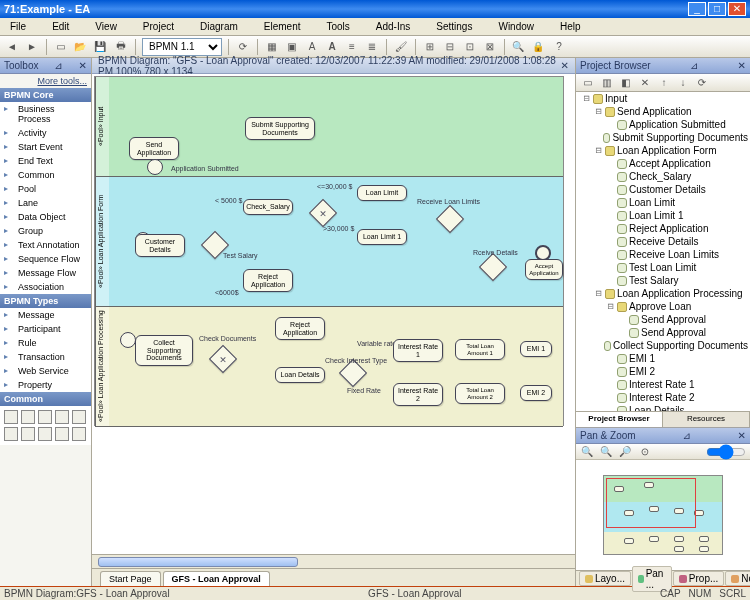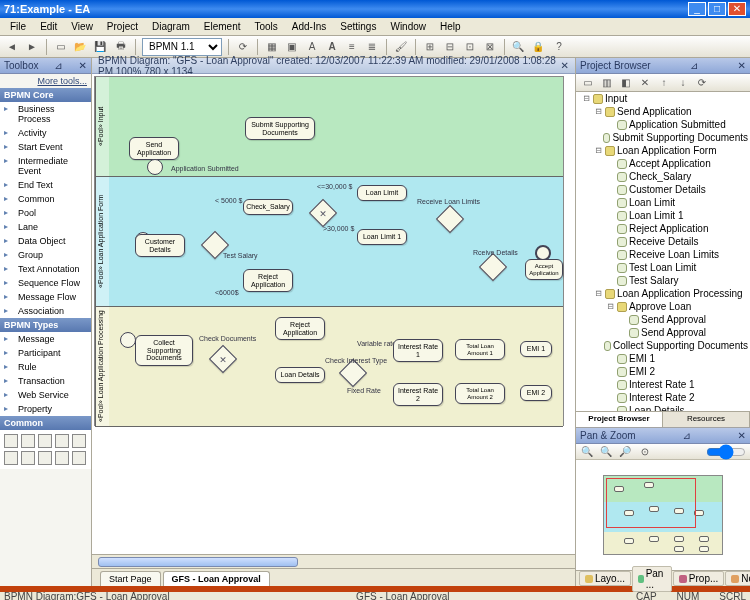--- a/index.html
+++ b/index.html
@@ -4,21 +4,21 @@
 <style>
 * { box-sizing: border-box; margin: 0; padding: 0; font-family: Tahoma, sans-serif; font-size: 10px; }
 body { background: #d4d4c8; overflow: hidden; width: 750px; height: 600px; }
 
 .titlebar { height: 18px; background: linear-gradient(to bottom, #0058d4, #3e8bf0, #0058d4); color: #fff; display: flex; align-items: center; padding: 0 4px; }
 .titlebar .title { flex: 1; font-weight: bold; font-size: 11px; }
 .win-btns { display: flex; gap: 2px; }
 .win-btn { width: 18px; height: 14px; background: #3e8bf0; border: 1px solid #fff; color: #fff; text-align: center; line-height: 12px; font-size: 10px; cursor: pointer; }
 .win-btn.close { background: #e05030; }
 
-.menubar { height: 18px; background: #ece9d8; display: flex; align-items: center; padding: 0 4px; gap: 2px; border-bottom: 1px solid #aca899; }
+.menubar { height: 18px; background: #ece9d8; display: flex; align-items: center; padding: 0 4px; gap: 14px; border-bottom: 1px solid #aca899; }
 .menu-item { padding: 1px 6px; cursor: pointer; }
 
 .toolbar { height: 22px; background: linear-gradient(#fefefe,#e6e3d6); border-bottom: 1px solid #aca899; display: flex; align-items: center; padding: 0 4px; gap: 4px; }
 .tool-btn { width: 16px; height: 16px; border: 1px solid transparent; display: inline-flex; align-items: center; justify-content: center; cursor: pointer; color:#555; }
 .tool-sep { width: 1px; height: 16px; background: #aca899; margin: 0 2px; }
 .tool-combo { height: 18px; border: 1px solid #7f9db9; background: #fff; font-size: 10px; padding: 0 2px; min-width: 80px; }
 
 .main-layout { display: flex; height: calc(600px - 18px - 18px - 22px - 14px); }
 
 .toolbox { width: 92px; background: #f5f5f0; border-right: 1px solid #aca899; display: flex; flex-direction: column; }
@@ -73,21 +73,21 @@
 .panzoom { border-top: 1px solid #a3a3a3; }
 .pz-toolbar { height: 16px; display: flex; align-items: center; gap: 3px; padding: 0 4px; background: linear-gradient(#fefefe,#e6e3d6); border-bottom:1px solid #c0bcac;}
 .pz-view { height: 110px; background: #fff; display: flex; align-items: center; justify-content: center; }
 .thumb-canvas { width: 120px; height: 80px; border: 1px solid #888; position: relative; }
 .thumb-canvas .t1 { position:absolute; top:0; left:0; right:0; height:26px; background:#b8e8c0;}
 .thumb-canvas .t2 { position:absolute; top:26px; left:0; right:0; height:30px; background:#b0e8f0;}
 .thumb-canvas .t3 { position:absolute; top:56px; left:0; right:0; bottom:0; background:#f0f0d0;}
 .thumb-canvas .vp { position:absolute; border:1px solid #e04040; left:2px; top:2px; width:90px; height:50px;}
 .thumb-canvas .mini { position:absolute; width:10px; height:6px; background:#f8f8e8; border:1px solid #666; border-radius:2px;}
 
-.statusbar { height: 14px; background: #ece9d8; border-top: 6px solid #c2410c; display: flex; align-items: center; font-size: 9px; padding: 0 4px; color: #444; gap: 20px;}
+.statusbar { height: 14px; background: #ece9d8; border-top: 1px solid #c2410c; display: flex; align-items: center; font-size: 9px; padding: 0 4px; color: #444; gap: 8px;}
 .statusbar .spacer { flex:1; }
 
 .bottom-tabs { height: 16px; display:flex; align-items:center; gap:1px; padding:0 3px; background:#ece9d8; border-top:1px solid #aca899;}
 .btab { font-size:8px; padding:1px 5px; border:1px solid #c0bcac; background:#f0ece0; border-radius:2px; cursor:pointer; display:flex; align-items:center; gap:2px;}
 .btab .dot{width:8px;height:8px;border-radius:2px;}
 </style>
 </head>
 <body>
 
 <div class="titlebar">
@@ -155,21 +155,20 @@
       <span>⊿</span>
       <span class="x">✕</span>
     </div>
     <div class="more">More tools...</div>
     <div id="toolbox-body">
         <div class="cat-header">BPMN Core</div>
         <div class="toolbox-list">
           <div class="toolbox-item">Business Process</div>
           <div class="toolbox-item">Activity</div>
           <div class="toolbox-item">Start Event</div>
-          <div class="toolbox-item">Intermediate Event</div>
           <div class="toolbox-item">End Text</div>
           <div class="toolbox-item">Common</div>
           <div class="toolbox-item">Pool</div>
           <div class="toolbox-item">Lane</div>
           <div class="toolbox-item">Data Object</div>
           <div class="toolbox-item">Group</div>
           <div class="toolbox-item">Text Annotation</div>
         </div>
         <div class="toolbox-list">
           <div class="toolbox-item">Sequence Flow</div>

